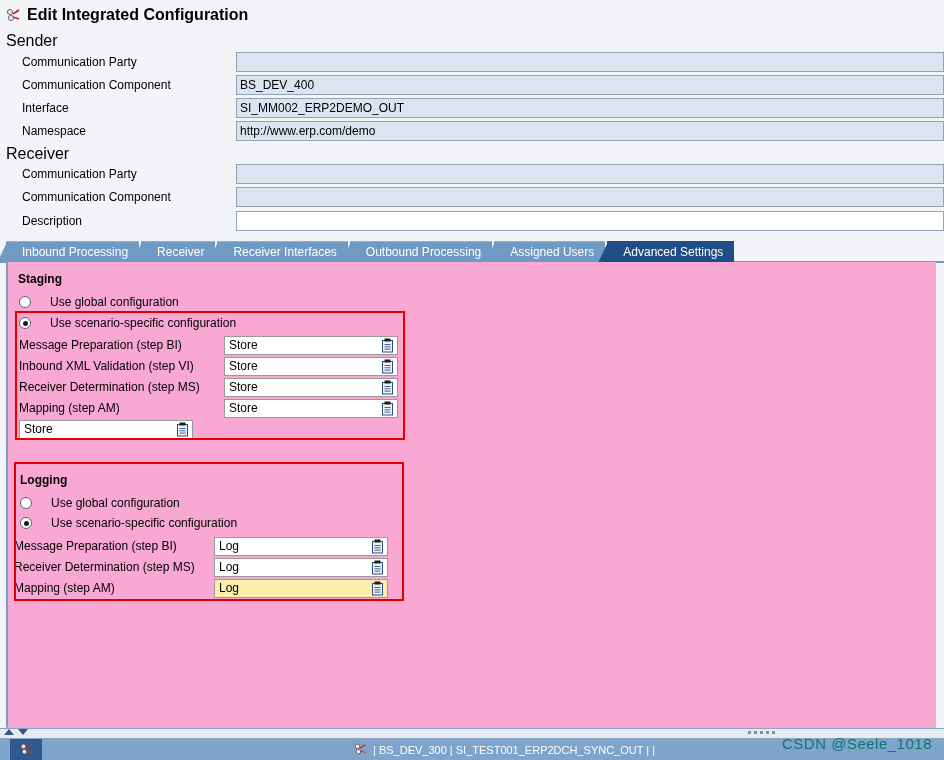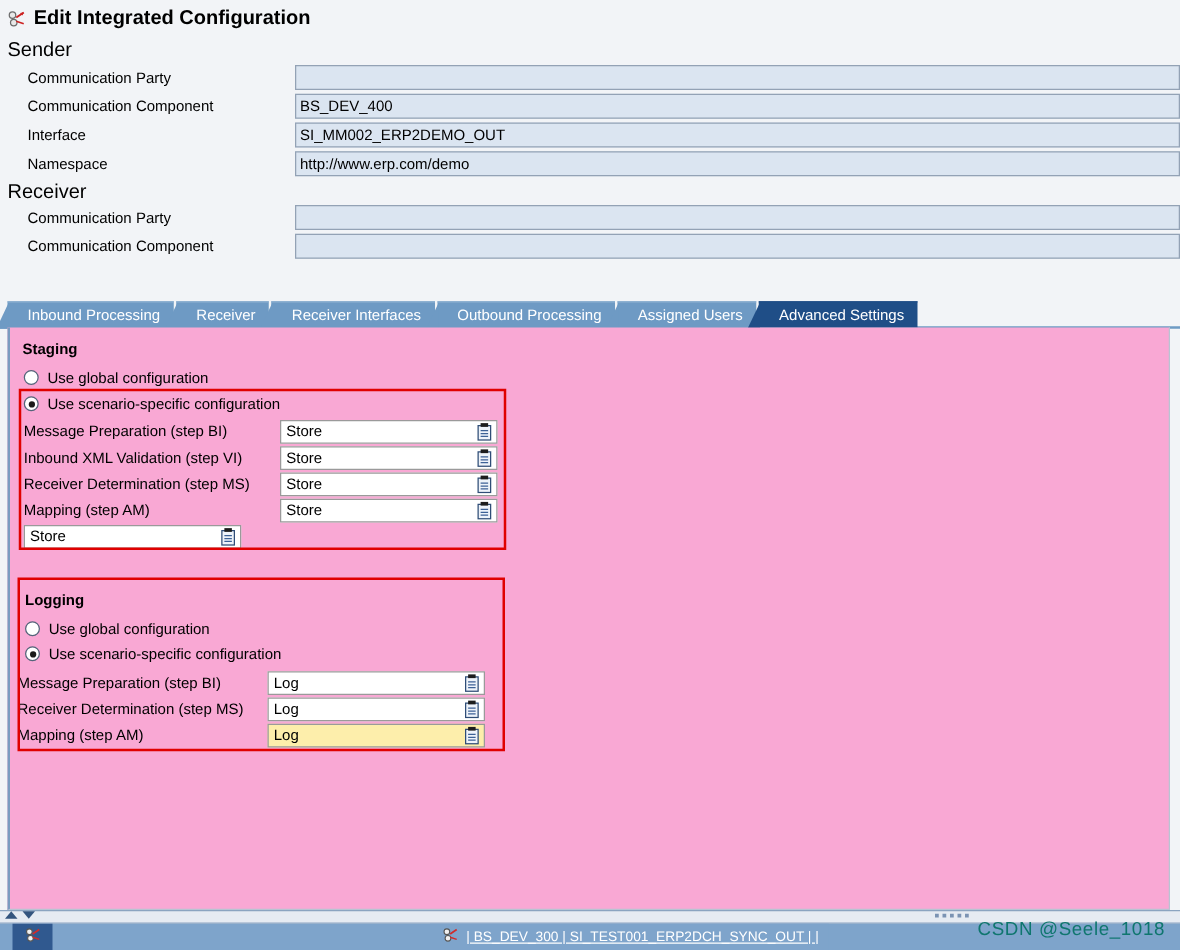--- a/index.html
+++ b/index.html
@@ -100,21 +100,21 @@
     border-right: 1px solid #b9c4d2;
     border-bottom: 1px solid #b9c4d2;
   }
 
   .grp-title {
     position: absolute;
     font-weight: bold; font-size: 12px;
   }
   .radio-row {
     position: absolute;
-    display: flex; align-items: center; gap: 7px;
+    display: flex; align-items: center; gap: 19px;
     font-size: 12px;
   }
   .radio {
     width: 12px; height: 12px; border-radius: 50%;
     border: 1px solid #55647a; background: #ffffff;
     display: inline-block; position: relative; flex: 0 0 auto;
   }
   .radio.on::after {
     content: ""; position: absolute;
     left: 2.5px; top: 2.5px; width: 5px; height: 5px;
@@ -184,21 +184,21 @@
     background: #7ea4cb;
   }
   .taskitem {
     position: absolute; top: 0; height: 21px;
     display: flex; align-items: center; gap: 5px;
     padding: 0 8px 0 10px;
     font-size: 11px; color: #ffffff;
     white-space: nowrap;
   }
   .taskitem.sel { background: #30598f; }
-  .taskitem.alt { background: #7ea4cb; color:#ffffff;text-decoration:underline; }
+  .taskitem.alt { background: #7ea4cb; color:#ffffff; }
   .taskitem::before {
     content:"";
     position:absolute; left:-10px; top:0;
     width:0;height:0;border-style:solid;
     border-width: 0 0 21px 11px;
     border-color: transparent transparent transparent transparent;
   }
   .watermark {
     position: absolute; right: 12px; top: 735px;
     font-size: 15px; color: #0f766e;
@@ -247,20 +247,24 @@
   <div class="section-label" style="top:145px">Receiver</div>
 
   <div class="frow" style="top:163px">
     <div class="flabel">Communication Party</div>
     <div class="finput"></div>
   </div>
   <div class="frow" style="top:186px">
     <div class="flabel">Communication Component</div>
     <div class="finput"></div>
   </div>
+  <div class="frow" style="top:210px">
+    <div class="flabel">Description</div>
+    <div class="finput white"></div>
+  </div>
 
   <div class="tabbar">
     <div class="tab-underline"></div>
     <div class="tabstrip">
       <div class="tab">Inbound Processing</div>
       <div class="tab">Receiver</div>
       <div class="tab">Receiver Interfaces</div>
       <div class="tab">Outbound Processing</div>
       <div class="tab">Assigned Users</div>
       <div class="tab active">Advanced Settings</div>

